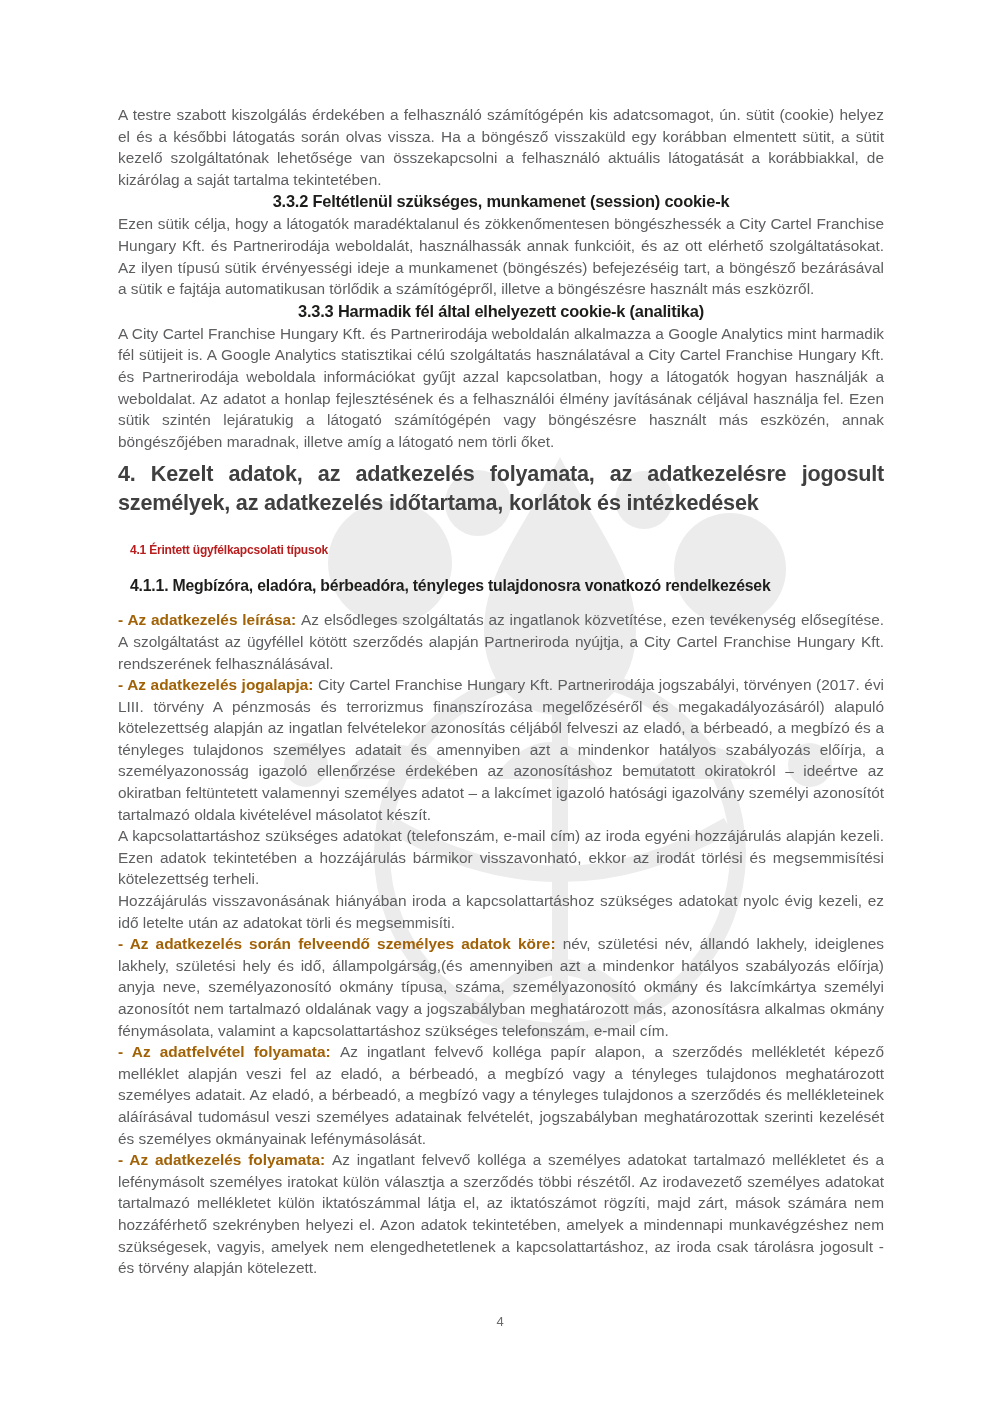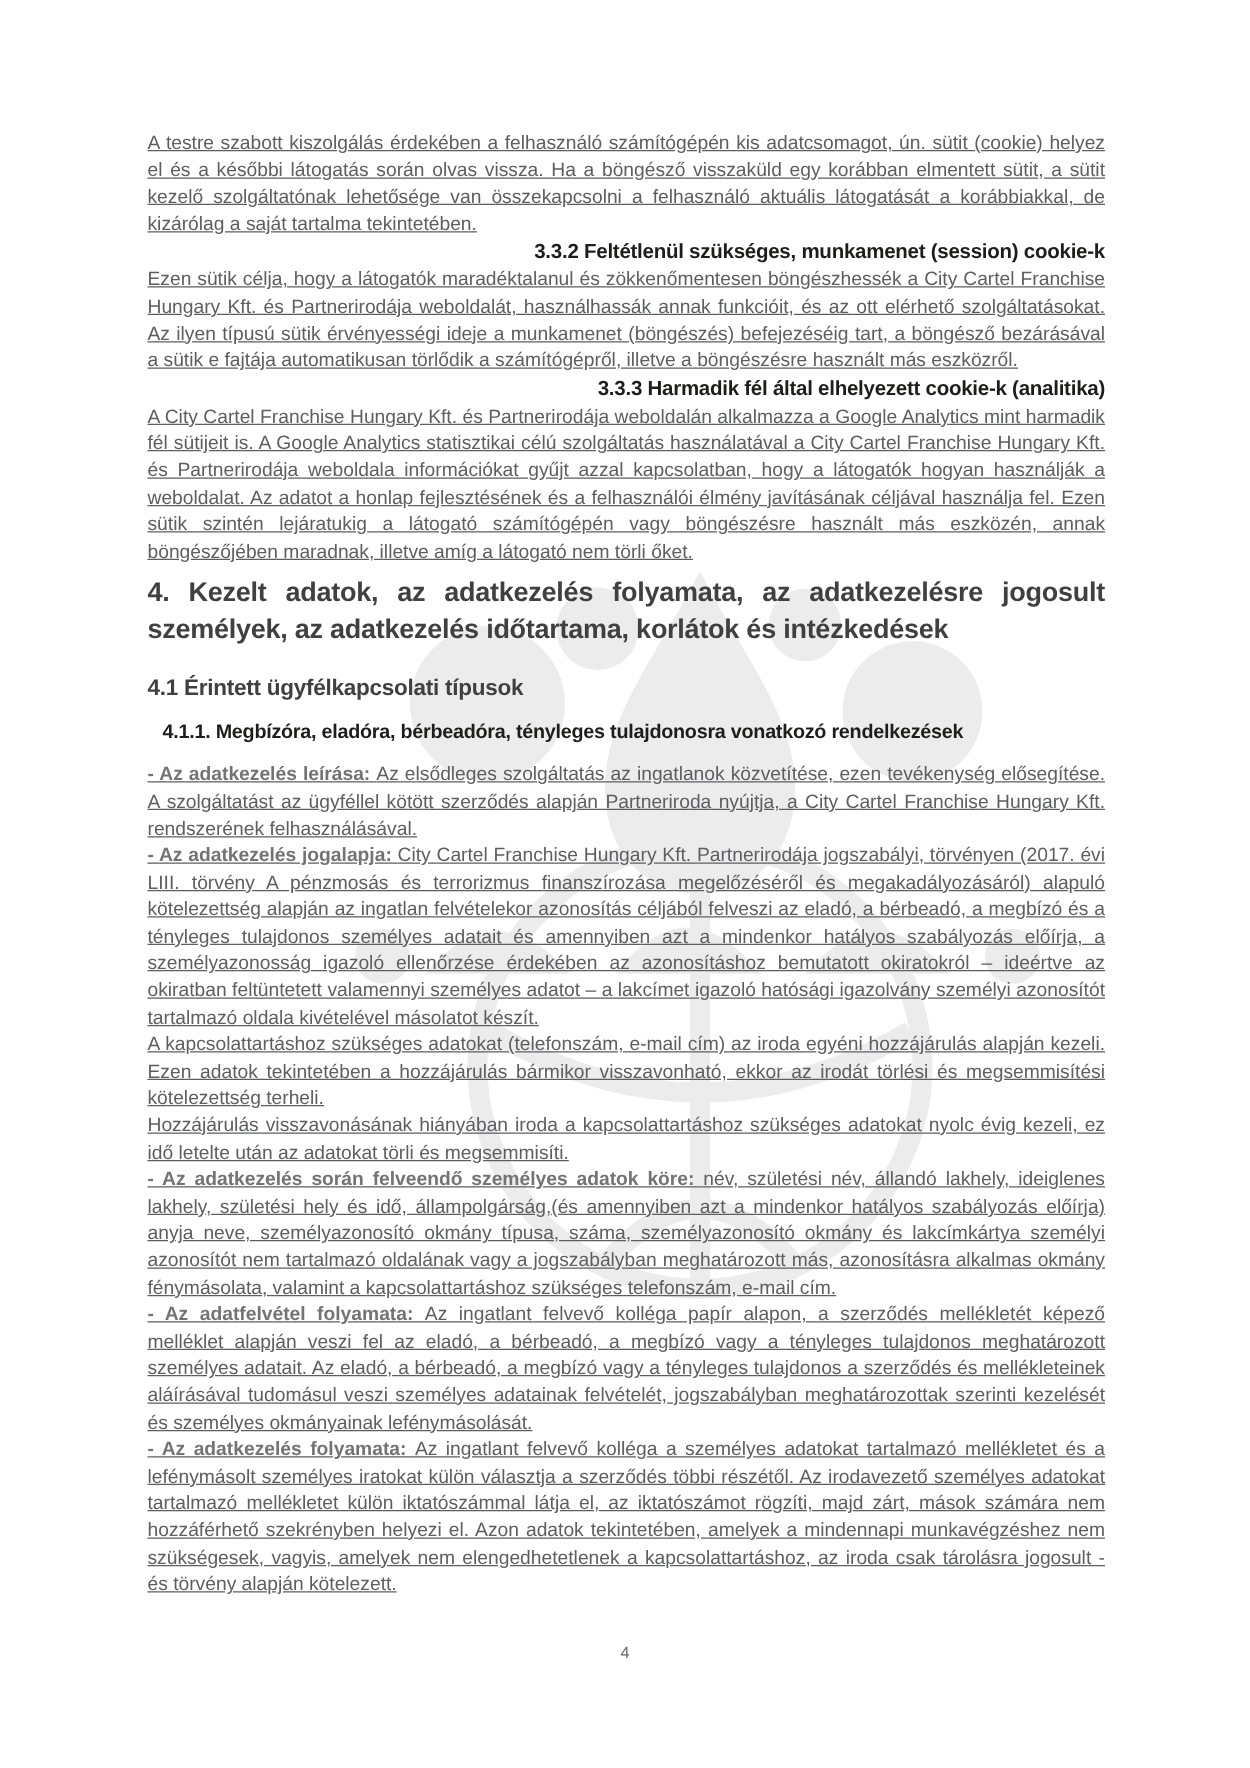--- a/index.html
+++ b/index.html
@@ -23,61 +23,61 @@
     position: absolute;
     left: 118px;
     top: 104px;
     width: 766px;
     z-index: 1;
     color: #5d5e60;
     font-size: 15.4px;
     line-height: 21.6px;
     text-align: justify;
   }
-  .content p { margin: 0; text-decoration: underline; }
+  .content p { margin: 0; }
   .intro { margin-bottom: 14px; }
   .sec-heading {
     color: #1d1d1b;
     font-weight: bold;
     font-size: 16.4px;
     line-height: 23px;
-    text-align: right;
+    text-align: center;
     letter-spacing: -0.2px;
     margin: 0;
   }
   .body-block { margin-bottom: 15px; }
   .body-block.last { margin-bottom: 7px; }
   .main-heading {
     color: #404040;
     font-weight: bold;
     font-size: 21.6px;
     line-height: 29px;
     text-align: justify;
     letter-spacing: -0.2px;
     margin: 0 0 21px 0;
   }
   .h41 {
-    color: #404040;
+    color: #b91c1c;
     font-weight: bold;
-    font-size: 18px;
+    font-size: 12px;
     line-height: 24px;
     text-align: left;
     letter-spacing: -0.2px;
-    margin: 0;
+    margin: 12px;
   }
   .h411 {
     color: #1d1d1b;
     font-weight: bold;
     font-size: 15.8px;
     line-height: 23px;
     text-align: left;
     letter-spacing: -0.2px;
     margin: 12px;
   }
-  .item strong { color: #737373; font-weight: bold; }
+  .item strong { color: #a16207; font-weight: bold; }
   .page-number {
     position: absolute;
     left: 0;
     top: 1314px;
     width: 1000px;
     text-align: center;
     color: #6a6b6d;
     font-size: 13px;
     z-index: 1;
   }

